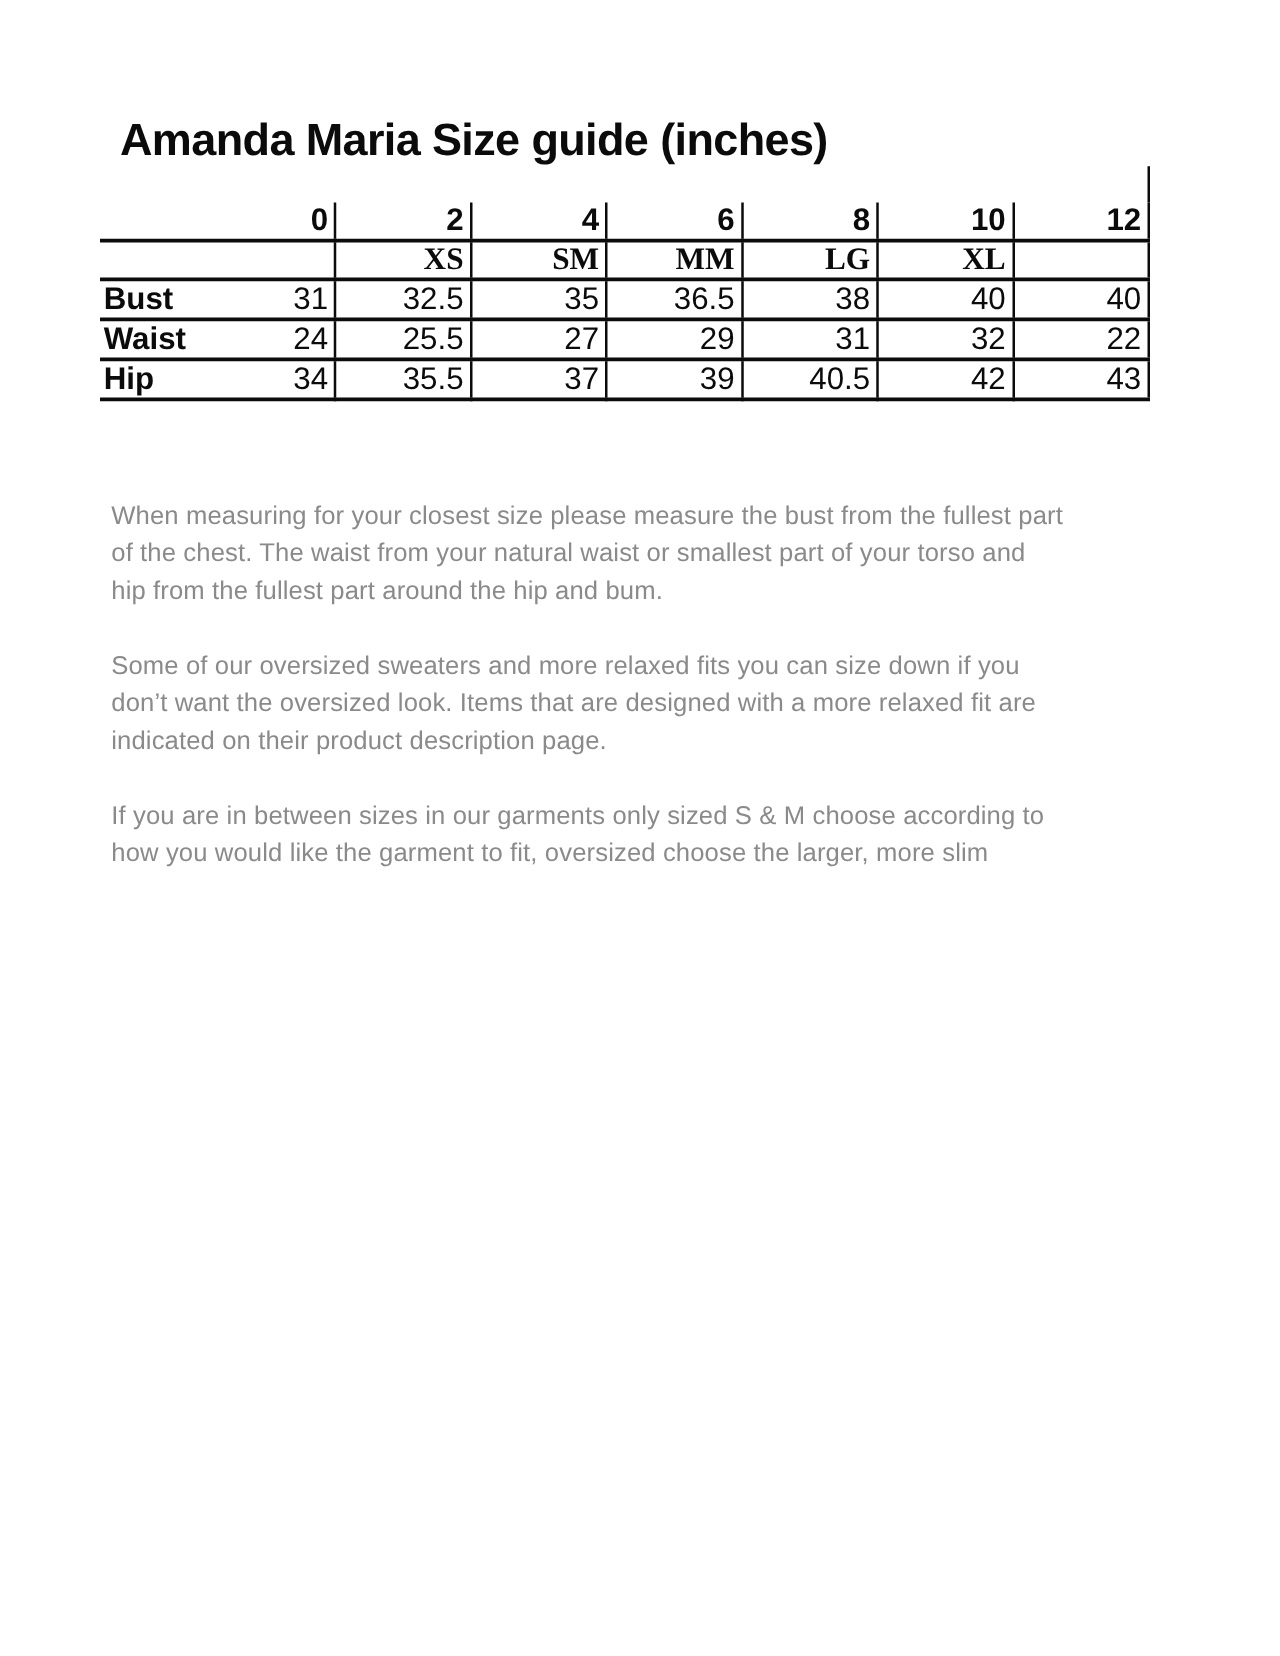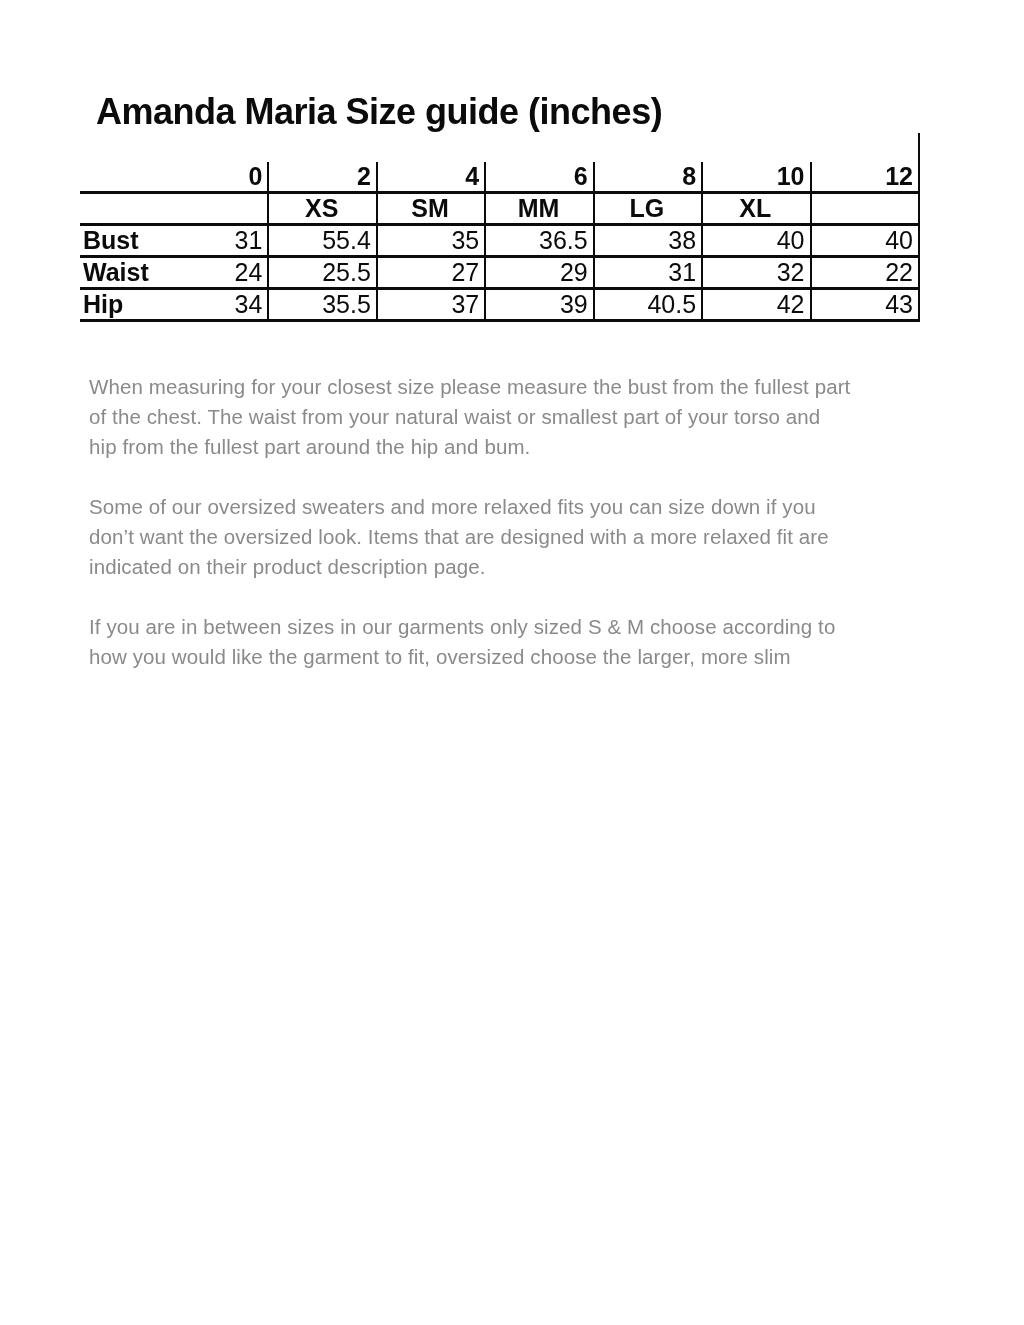--- a/index.html
+++ b/index.html
@@ -60,27 +60,28 @@
   }
   td.vcell {
     border-right: 2px solid #0b0b0b;
     text-align: right;
   }
   td.lblcell {
     text-align: left;
     border-right: none;
   }
   td.letter {
-    text-align: center;
+    text-align: right;
+    font-family: Liberation Serif, serif;
   }
   .bold { font-weight: bold; }
   .paragraphs {
     position: absolute;
     left: 89px;
-    top: 372px;
+    top: 398px;
     width: 870px;
     font-size: 20.5px;
     line-height: 30px;
     color: #8a8a8a;
     letter-spacing: 0.1px;
   }
   .paragraphs p {
     margin: 0 0 30px 0;
   }
   .pline {
@@ -122,21 +123,21 @@
         <td class="vcell letter bold">XS</td>
         <td class="vcell letter bold">SM</td>
         <td class="vcell letter bold">MM</td>
         <td class="vcell letter bold">LG</td>
         <td class="vcell letter bold">XL</td>
         <td class="vcell letter bold"></td>
       </tr>
       <tr>
         <td class="lblcell bold">Bust</td>
         <td class="vcell">31</td>
-        <td class="vcell">55.4</td>
+        <td class="vcell">32.5</td>
         <td class="vcell">35</td>
         <td class="vcell">36.5</td>
         <td class="vcell">38</td>
         <td class="vcell">40</td>
         <td class="vcell">40</td>
       </tr>
       <tr>
         <td class="lblcell bold">Waist</td>
         <td class="vcell">24</td>
         <td class="vcell">25.5</td>

